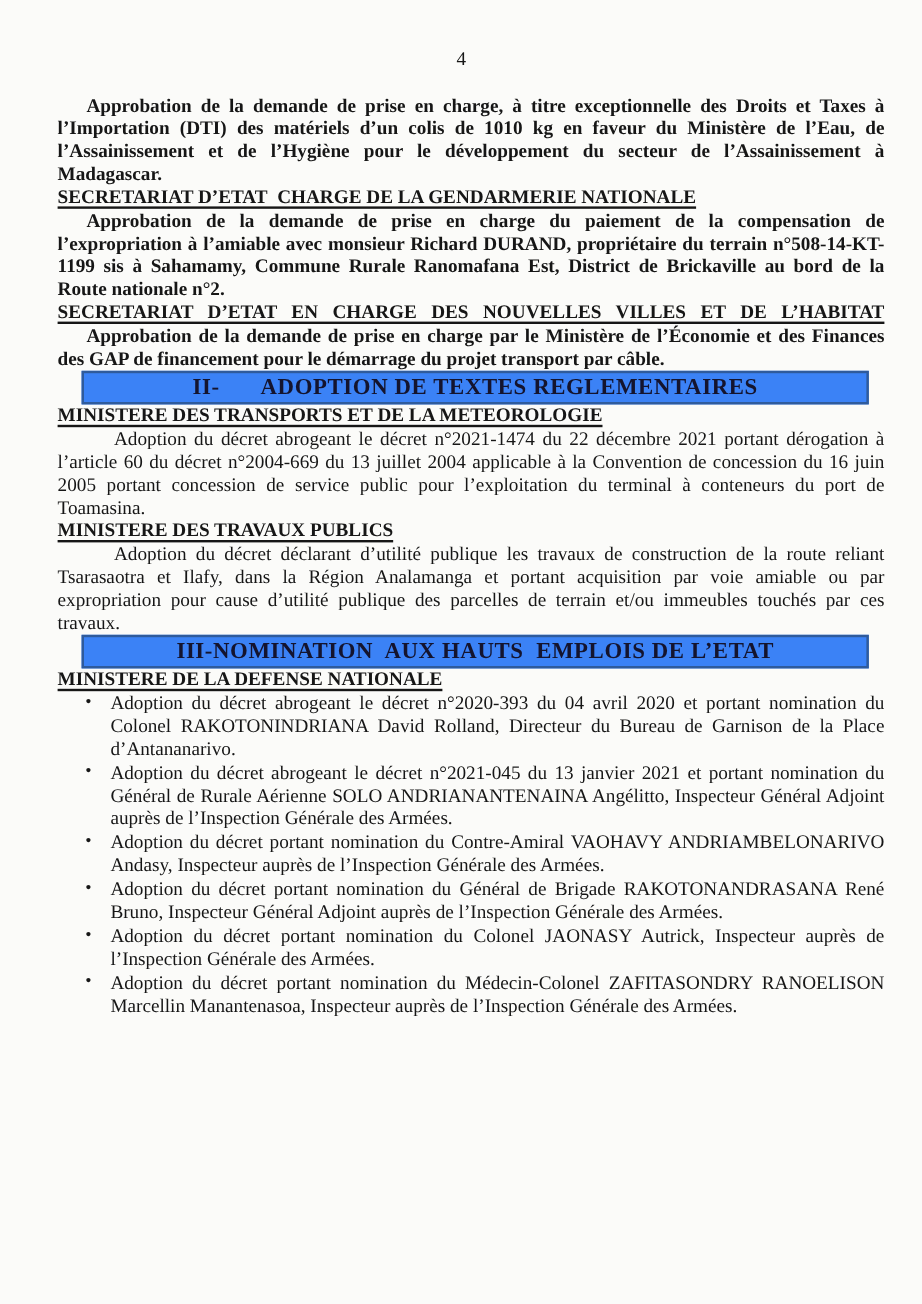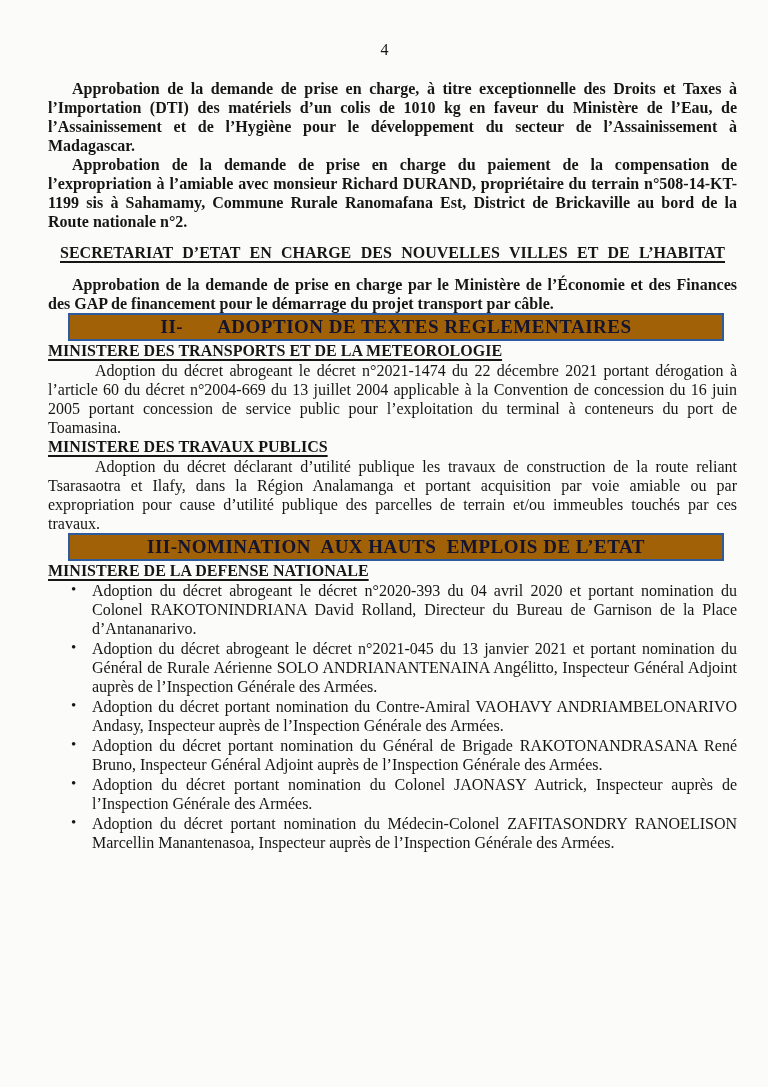--- a/index.html
+++ b/index.html
@@ -27,29 +27,29 @@
   .mb13{margin-bottom:13px;}
   .mb16{margin-bottom:16px;}
   .mb4{margin-bottom:4px;}
   .mb3{margin-bottom:3px;}
   .mb17{margin-bottom:17px;}
   h2.min{
     margin:0;font-size:16px;line-height:20px;font-weight:bold;
     text-decoration:underline;text-decoration-thickness:2px;text-underline-offset:3px;
   }
   .h2line1{
-    margin:12px;font-size:16px;line-height:20px;font-weight:bold;
+    margin:0;font-size:16px;line-height:20px;font-weight:bold;
     text-decoration:underline;text-decoration-thickness:2px;text-underline-offset:3px;
     text-align:justify;text-align-last:justify;
   }
   .banner{
     box-sizing:border-box;
     margin:0 13px 0 20px;
     height:28px;
-    background:#a16207;
+    background:#3b82f6;
     border:2px solid #2f5b9c;
     text-align:center;
     font-weight:bold;
     font-size:19px;line-height:23px;
     color:#14142e;
     letter-spacing:0.5px;
   }
   .banner .numeral{display:inline-block;}
   .gap-wide{margin-right:34px;}
   .gap-narrow{}
@@ -68,20 +68,21 @@
 </style>
 </head>
 <body>
 
 <div class="page">
 
   <div class="pageno">4</div>
 
   <p class="body bold mb14">Approbation de la demande de prise en charge, à titre exceptionnelle des Droits et Taxes à l’Importation (DTI) des matériels d’un colis de 1010 kg en faveur du Ministère de l’Eau, de l’Assainissement et de l’Hygiène pour le développement du secteur de l’Assainissement à Madagascar.</p>
 
+  <h2 class="min mb4">SECRETARIAT D’ETAT&nbsp; CHARGE DE LA GENDARMERIE NATIONALE</h2>
   <p class="body bold mb13">Approbation de la demande de prise en charge du paiement de la compensation de l’expropriation à l’amiable avec monsieur Richard DURAND, propriétaire du terrain n°508-14-KT-1199 sis à Sahamamy, Commune Rurale Ranomafana Est, District de Brickaville au bord de la Route nationale n°2.</p>
 
   <div>
     <div class="h2line1">SECRETARIAT D’ETAT EN CHARGE DES NOUVELLES VILLES ET DE L’HABITAT</div>
   </div>
   <p class="body bold mb16">Approbation de la demande de prise en charge par le Ministère de l’Économie et des Finances des GAP de financement pour le démarrage du projet transport par câble.</p>
 
   <div class="banner mb17">
     <span class="numeral gap-wide">II-</span><span>ADOPTION DE TEXTES REGLEMENTAIRES</span>
   </div>

